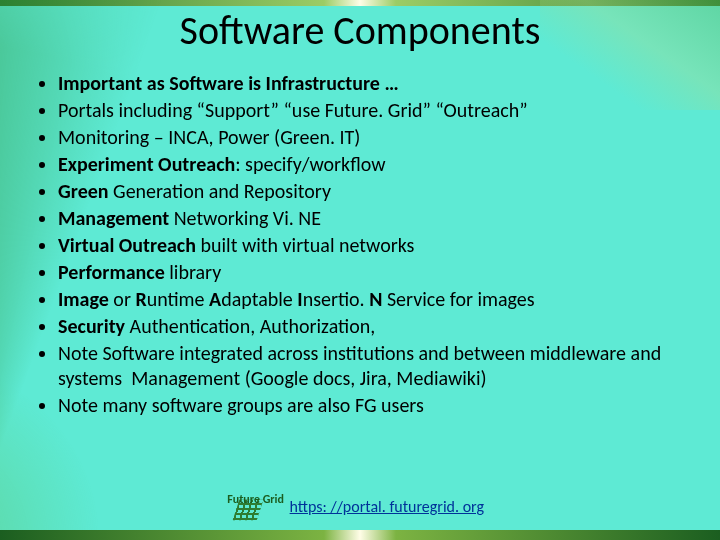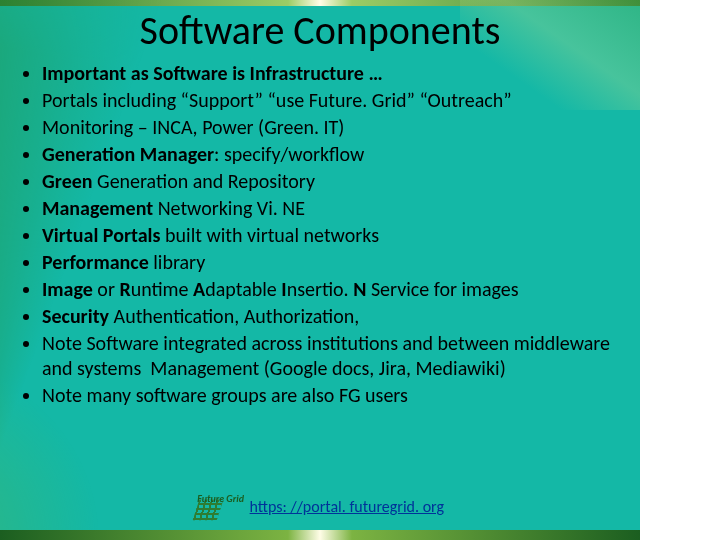--- a/index.html
+++ b/index.html
@@ -1,62 +1,62 @@
 <!DOCTYPE html>
 <html><head>
 <meta charset="utf-8">
 <style>
   html,body{margin:0;padding:0;width:720px;height:540px;font-family:Calibri,Arial,sans-serif;overflow:hidden}
-  .slide{position:relative;width:640px;height:540px;background:#14b8a6}
+  .slide{position:relative;width:720px;height:540px;background:#5eead4}
   .bg-rays{position:absolute;inset:0;z-index:0;background:
     radial-gradient(circle at -80px 540px, rgba(255,255,255,0) 0, rgba(255,255,255,0) 60px, rgba(90,180,70,0.55) 61px, rgba(90,180,70,0) 180px),
     conic-gradient(from 300deg at -40px 560px,
       rgba(40,140,50,0.9) 0deg, rgba(120,200,90,0.85) 10deg,
       rgba(40,140,50,0.9) 20deg, rgba(120,200,90,0.85) 30deg,
       rgba(40,140,50,0.9) 40deg, rgba(120,200,90,0.85) 50deg,
       rgba(40,140,50,0.9) 60deg, rgba(120,200,90,0.0) 80deg,
       rgba(0,0,0,0) 360deg);
     -webkit-mask:radial-gradient(circle at -80px 560px,#000 0,#000 520px,transparent 720px);
     mask:radial-gradient(circle at -80px 560px,#000 0,#000 520px,transparent 720px);
     opacity:0.5}
   .bg-corner{position:absolute;right:0;top:0;width:180px;height:110px;background:linear-gradient(215deg,#5fb04a 0%,#a6d98a 40%,rgba(255,255,255,0) 70%);opacity:0.35;z-index:0}
   .bar{position:absolute;z-index:0}
   .bar.t{left:0;top:0;height:6px;width:100%;background:linear-gradient(90deg,#2e7d32,#9ccc65 45%,#fffde7 50%,#9ccc65 55%,#2e7d32)}
   .bar.b{left:0;bottom:0;height:10px;width:100%;background:linear-gradient(90deg,#1b5e20,#7cb342 45%,#fffde7 50%,#7cb342 55%,#1b5e20)}
   .content{position:relative;z-index:1;padding:6px 20px 0 20px}
   .title{font-size:40px;font-weight:400;color:#000;text-align:center;margin:0 0 6px 0;letter-spacing:0}
-  ul.bullets{margin:0;padding:0 0 0 22px;list-style:disc;color:#000}
+  ul.bullets{margin:16px;padding:0 0 0 22px;list-style:disc;color:#000}
   ul.bullets li{font-size:20px;line-height:1.25;margin:0 0 2px 0}
   ul.bullets li b{font-weight:700}
   .footer{position:absolute;left:0;right:0;bottom:18px;text-align:center;z-index:2}
   .footer a{font-size:16px;color:#003399;text-decoration:underline}
   .logo{display:inline-block;vertical-align:middle;margin-right:8px;width:42px;height:28px;position:relative}
   .logo .grid{position:absolute;left:0;bottom:0;width:24px;height:24px;transform:skewX(-18deg) scaleY(0.85);background:
     repeating-linear-gradient(0deg,#2e7d32 0 2px,transparent 2px 6px),
     repeating-linear-gradient(90deg,#2e7d32 0 2px,transparent 2px 6px)}
-  .logo .txt{position:absolute;right:-6px;top:0;font-size:10px;font-style:italic;font-weight:700;color:#1b5e20;white-space:nowrap;line-height:0.9}
+  .logo .txt{position:absolute;right:-6px;top:0;font-size:12px;font-weight:700;color:#1b5e20;white-space:nowrap;line-height:0.9}
 </style>
 </head>
 <body>
 
 <div class="slide">
   <div class="bar t"></div>
   <div class="bg-rays"></div>
   <div class="bg-corner"></div>
 
   <div class="content">
     <h1 class="title">Software Components</h1>
     <ul class="bullets" id="bl">
         <li><b>Important as Software is Infrastructure …</b></li>
         <li>Portals including “Support” “use Future. Grid” “Outreach”</li>
         <li>Monitoring – INCA, Power (Green. IT)</li>
-        <li><b>Generation Manager</b>: specify/workflow</li>
+        <li><b>Experiment Outreach</b>: specify/workflow</li>
         <li><b>Green</b> Generation and Repository</li>
         <li><b>Management</b> Networking Vi. NE</li>
-        <li><b>Virtual Portals</b> built with virtual networks</li>
+        <li><b>Virtual Outreach</b> built with virtual networks</li>
         <li><b>Performance</b> library</li>
         <li><b>Image</b> or <b>R</b>untime <b>A</b>daptable <b>I</b>nsertio. <b>N</b> Service for images</li>
         <li><b>Security</b> Authentication, Authorization,</li>
         <li>Note Software integrated across institutions and between middleware and systems &nbsp;Management (Google docs, Jira, Mediawiki)</li>
         <li>Note many software groups are also FG users</li>
       </ul>
   </div>
 
   <div class="footer">
     <span class="logo">

